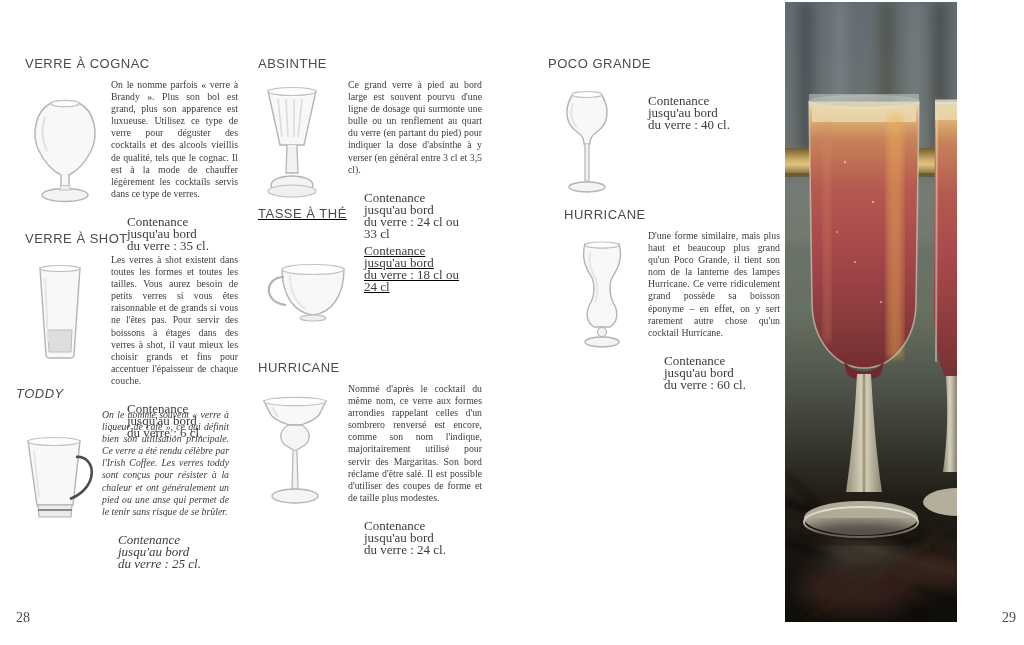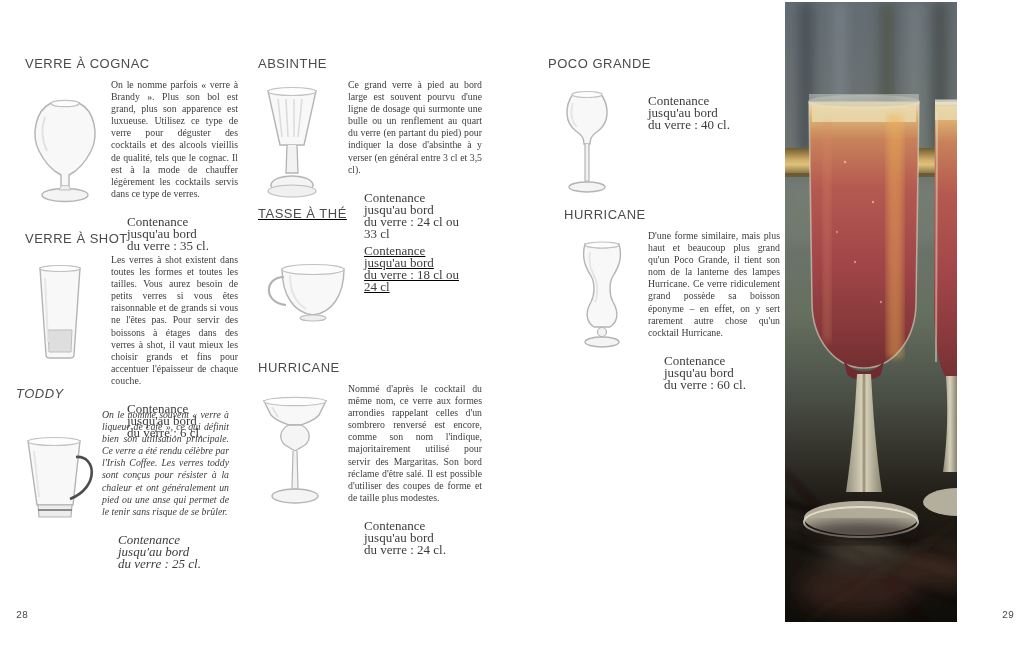--- a/index.html
+++ b/index.html
@@ -17,22 +17,22 @@
   .glass{flex:0 0 auto;}
   .textcol{flex:1 1 auto;}
   .body-p{
     margin:0;font-size:9.8px;line-height:12.1px;color:#3c3c3c;
     text-align:justify;text-justify:inter-word;
   }
   .cap{
     margin:16px;font-size:13px;line-height:12.1px;color:#3c3c3c;
   }
   .pagenum{
-    position:absolute;font-size:10px;color:#4a4a4a;
-    font-family:Liberation Mono, monospace;
+    position:absolute;font-size:14px;color:#4a4a4a;
+    font-family:Liberation Serif, serif;
   }
   .photo{
     position:absolute;left:785px;top:2px;width:172px;height:620px;overflow:hidden;
   }
   svg{display:block;}
 </style>
 </head>
 <body>
 
 <div class="section" style="left:25px;top:56px;width:213px;">

